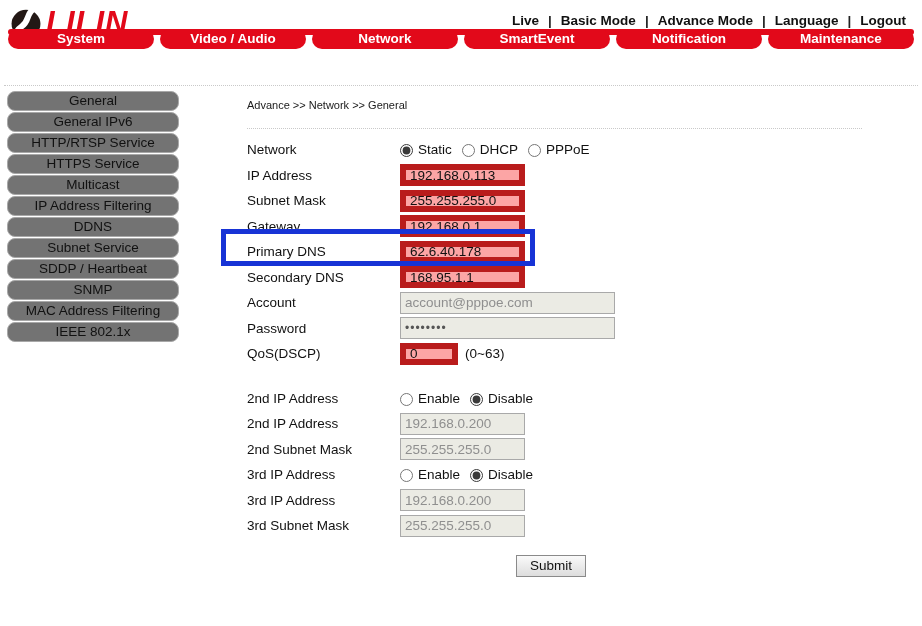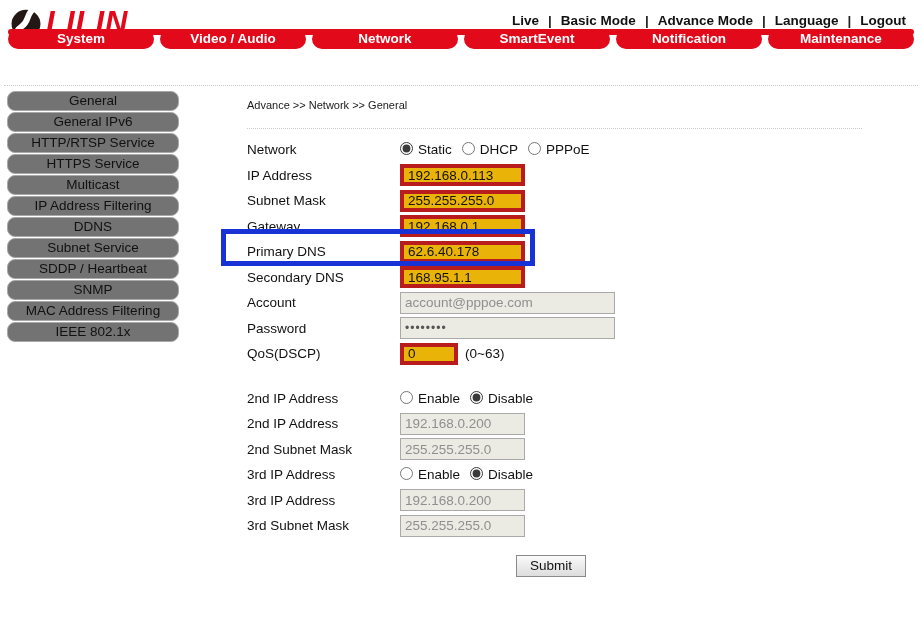--- a/index.html
+++ b/index.html
@@ -54,35 +54,35 @@
   
   .main { position: absolute; left: 247px; top: 96px; width: 640px; }
   .breadcrumb { font-size: 11px; color: #1a1a1a; line-height: 18px; }
   .sep { width: 615px; border-top: 1px dotted #c9c9c9; margin-top: 14px; }
   .form { margin-top: 8px; }
 
   .frow { display: flex; align-items: center; height: 25.5px; }
   .flabel { width: 153px; font-size: 13.5px; color: #111; flex: none; }
 
   input[type="text"] {
-    height: 22px; border: 4px solid #b91c1c; background: #eab308;
+    height: 22px; border: 6px solid #b91c1c; background: #fca5a5;
     font-family: "Liberation Sans", sans-serif; font-size: 13.5px; color: #111;
     padding: 0 4px; width: 125px;
   }
   input.wide { width: 215px; }
   input.qos { width: 58px; }
   input.dis {
     background: #ebebe4; color: #8f8f8f; border: 1px solid #a9a9a9;
   }
   input.pwd { color: #555; letter-spacing: 1px; font-size: 12px; }
 
   .hint { font-size: 13.5px; color: #111; margin-left: 7px; }
 
   .rgroup { display: flex; align-items: center; }
-  .rlab { display: flex; align-items: flex-start; margin-right: 10px; font-size: 13.5px; color: #111; cursor: pointer; }
+  .rlab { display: flex; align-items: flex-end; margin-right: 10px; font-size: 13.5px; color: #111; cursor: pointer; }
   input[type="radio"] { width: 13px; height: 13px; margin: 0 5px 0 0; accent-color: #3a3a3a; cursor: pointer; }
 
   .gap-top { margin-top: 19px; }
 
   .submit-row { margin-top: 16px; }
   .submit-btn {
     margin-left: 269px; width: 70px; height: 22px;
     background: linear-gradient(#fafafa, #dddddd);
     border: 1px solid #8a8a8a; font-family: "Liberation Sans", sans-serif;
     font-size: 13.5px; color: #111; cursor: pointer;

